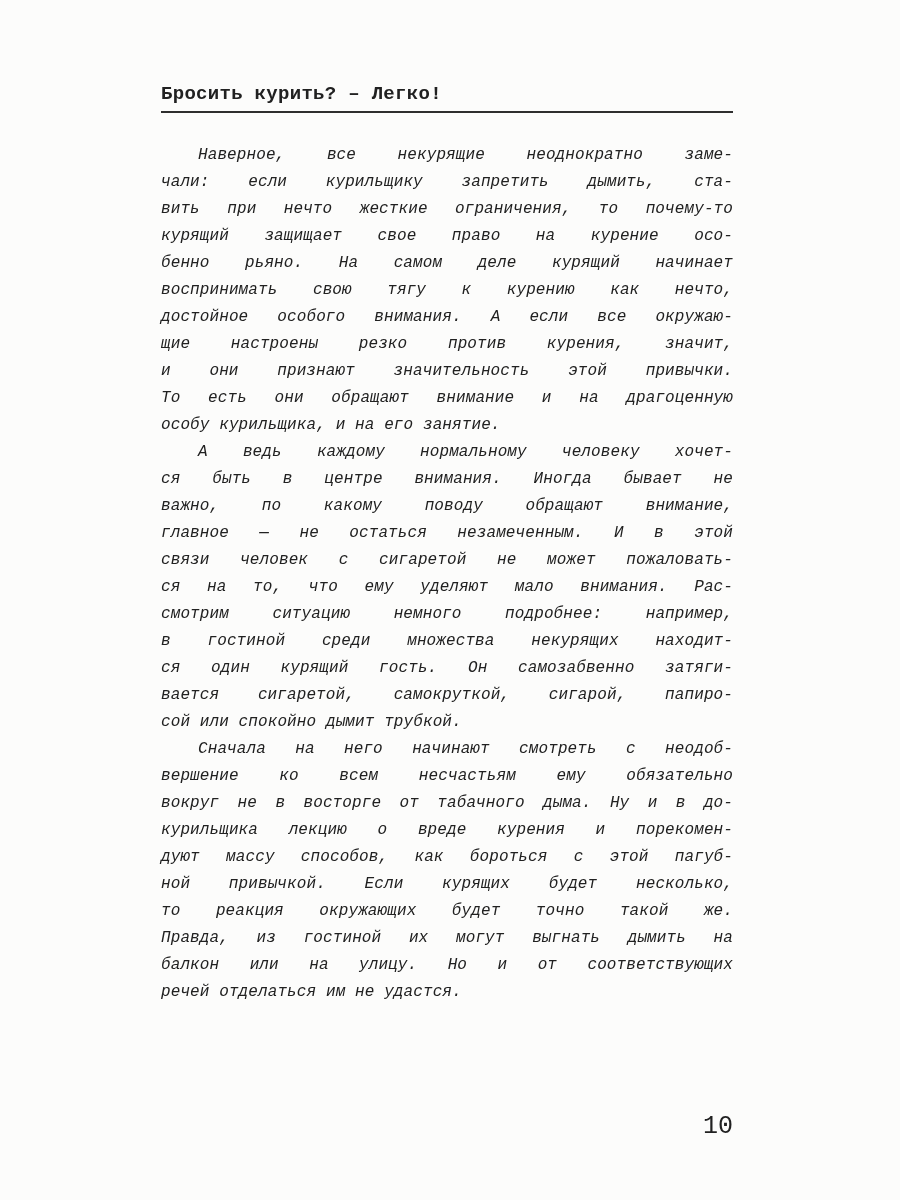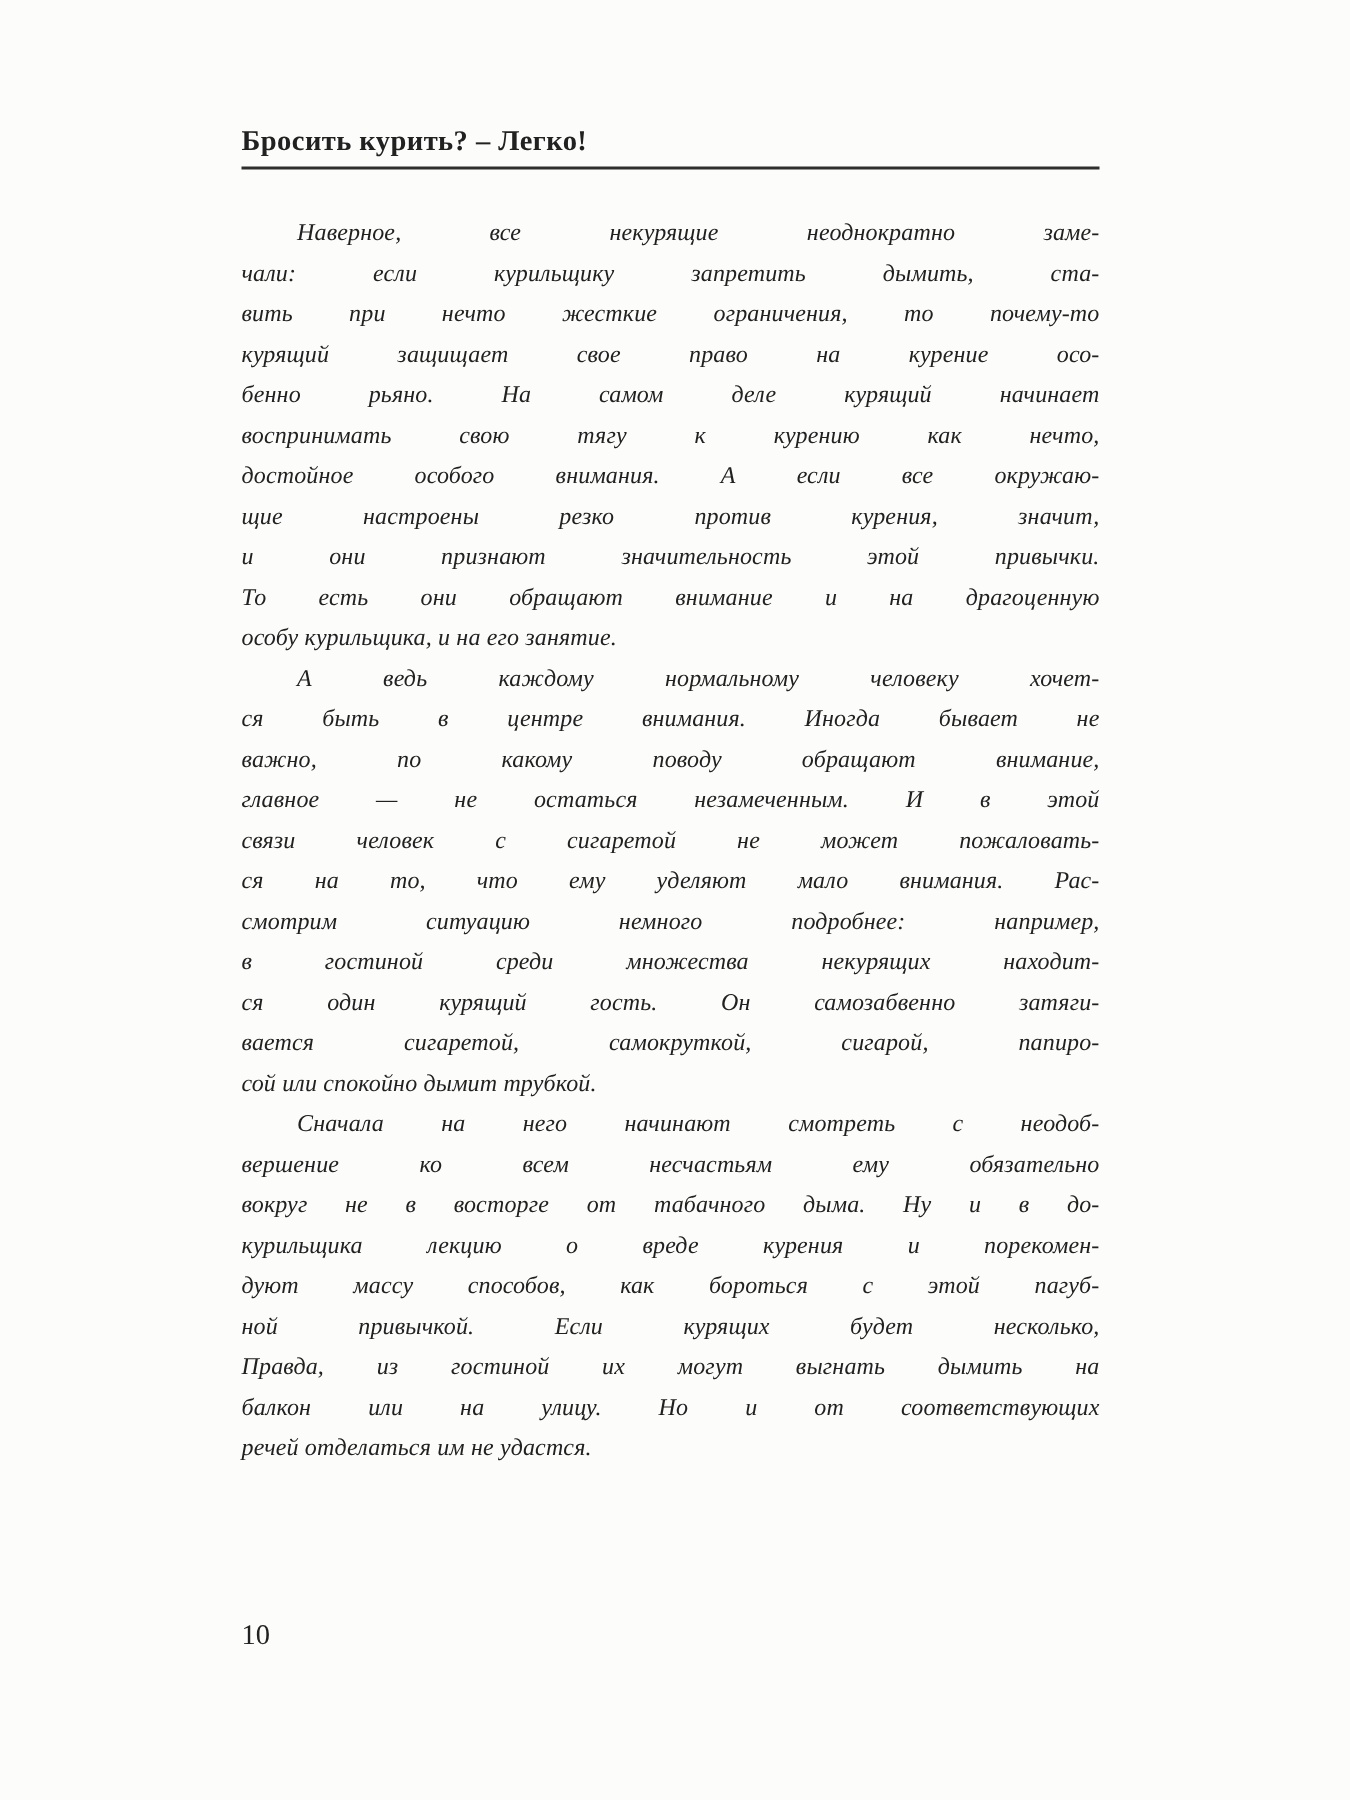--- a/index.html
+++ b/index.html
@@ -11,21 +11,21 @@
     margin: 0;
     padding: 0;
     background: var(--paper);
   }
   .page {
     position: relative;
     width: 784px;
     height: 1200px;
     background: var(--paper);
     overflow: hidden;
-    font-family: Liberation Serif, serif;
+    font-family: Liberation Mono, monospace;
     color: var(--ink);
   }
   .running-head {
     position: absolute;
     top: 84px;
     left: 161px;
     width: 572px;
     font-size: 19px;
     font-weight: bold;
     letter-spacing: 0.3px;
@@ -53,25 +53,25 @@
     text-align-last: justify;
   }
   .line.indent {
     text-indent: 37px;
   }
   .line.end {
     text-align-last: left;
   }
   .page-number {
     position: absolute;
-    top: 1080px;
+    top: 1116px;
     left: 161px;
     width: 572px;
-    text-align: left;
-    font-size: 19px;
+    text-align: right;
+    font-size: 25px;
     line-height: 22px;
     font-style: normal;
   }
 </style>
 </head>
 <body>
 
 <div class="page">
   <div class="running-head">Бросить курить? – Легко!</div>
 
@@ -102,20 +102,21 @@
         <div class="line">вается сигаретой, самокруткой, сигарой, папиро-</div>
         <div class="line end">сой или спокойно дымит трубкой.</div>
       </div>
       <div class="paragraph">
         <div class="line indent">Сначала на него начинают смотреть с неодоб-</div>
         <div class="line">вершение ко всем несчастьям ему обязательно</div>
         <div class="line">вокруг не в восторге от табачного дыма. Ну и в до-</div>
         <div class="line">курильщика лекцию о вреде курения и порекомен-</div>
         <div class="line">дуют массу способов, как бороться с этой пагуб-</div>
         <div class="line">ной привычкой. Если курящих будет несколько,</div>
+        <div class="line">то реакция окружающих будет точно такой же.</div>
         <div class="line">Правда, из гостиной их могут выгнать дымить на</div>
         <div class="line">балкон или на улицу. Но и от соответствующих</div>
         <div class="line end">речей отделаться им не удастся.</div>
       </div>
       <div class="paragraph">
       </div>
     </div>
 
   <div class="page-number">10</div>
 </div>

